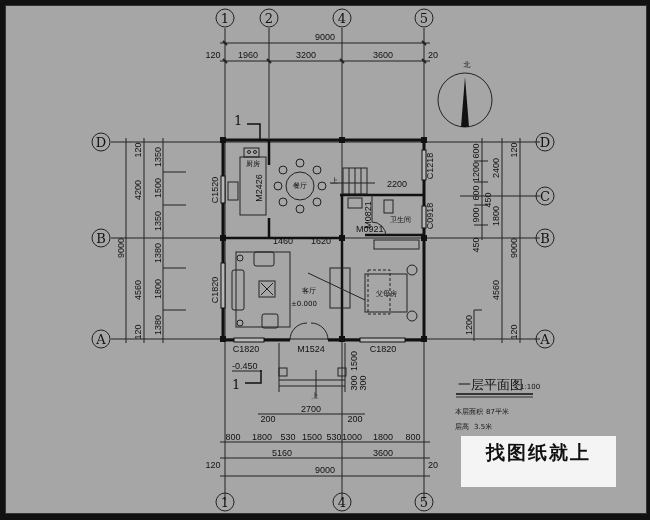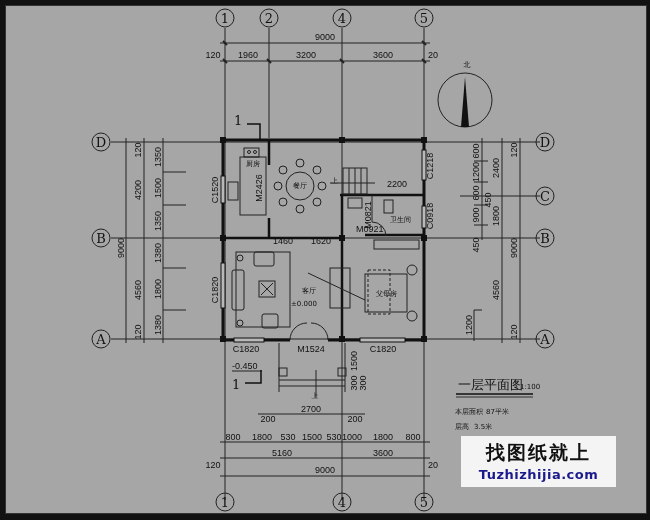--- a/index.html
+++ b/index.html
@@ -323,14 +323,13 @@
   <line x1="456" y1="394" x2="533" y2="394" stroke="#111" stroke-width="1.5"></line>
   <line x1="456" y1="397" x2="533" y2="397" stroke="#111" stroke-width="0.8"></line>
   <text class="note" x="455" y="414" stroke="none">本层面积</text>
   <text class="note" x="486" y="414" stroke="none">87平米</text>
   <text class="note" x="455" y="429" stroke="none">层高</text>
   <text class="note" x="474" y="429" stroke="none">3.5米</text>
 </svg>
 
 <div class="wm">
   <div class="cn">找图纸就上</div>
-  <div class="en">Tuzhizhijia.com</div>
 </div>
 
 </body></html>

